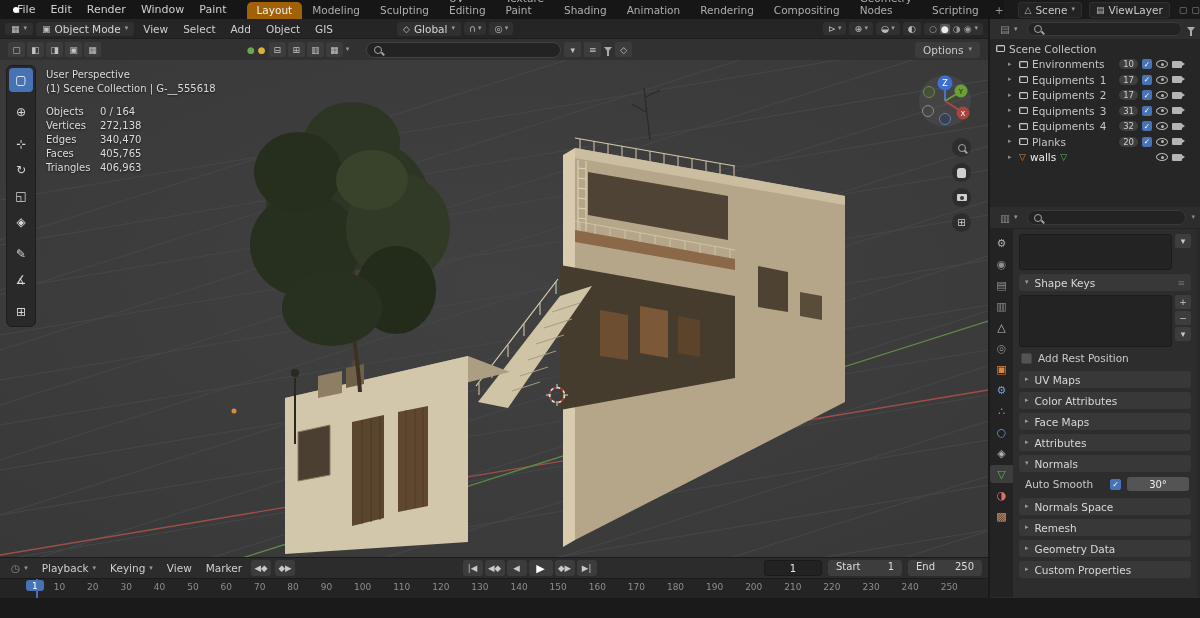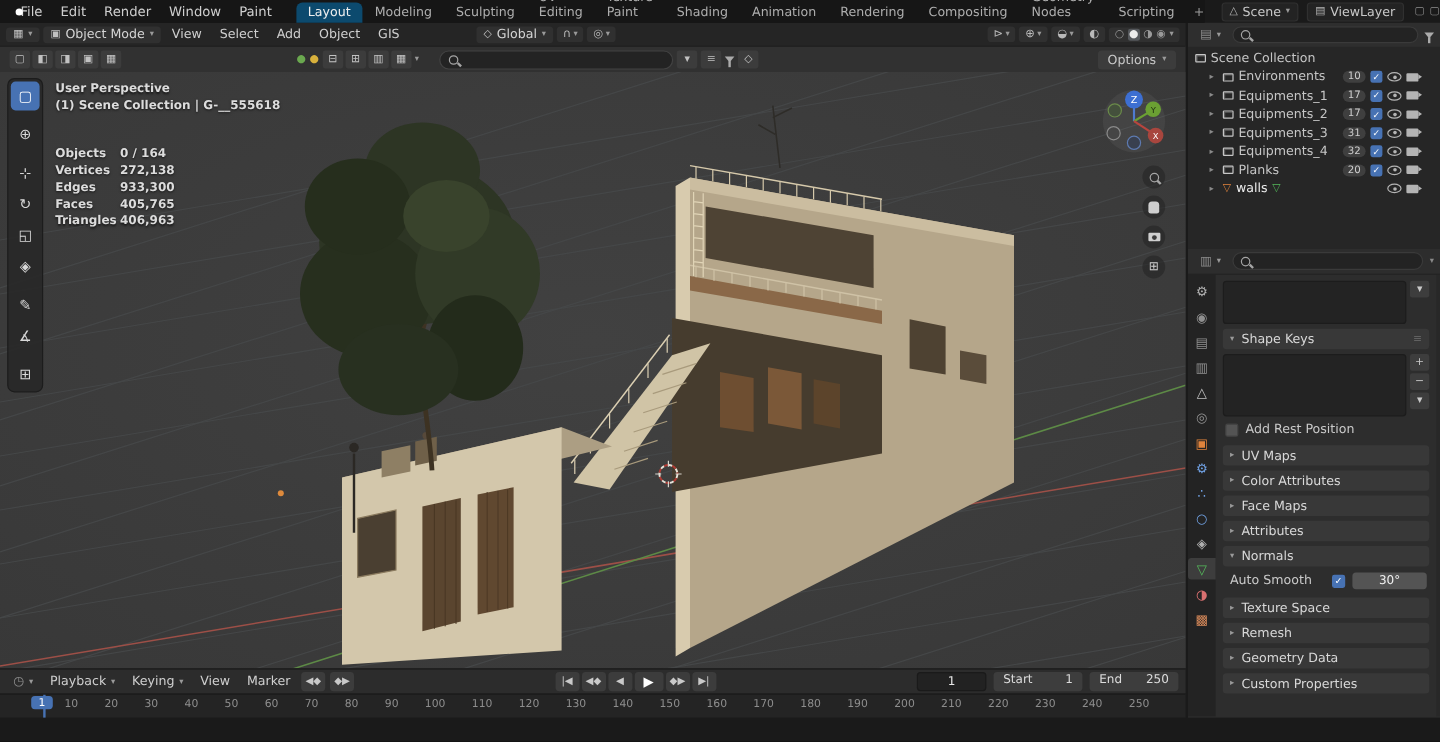--- a/index.html
+++ b/index.html
@@ -18,21 +18,21 @@
   
   .topbar { position:absolute; top:0; left:0; width:1004px; height:19px;
     background:#161616; display:flex; align-items:center; padding:0 6px; gap:1px; z-index:9; }
   .blender-logo { width:15px; height:10px; border-radius:5px; background:#e87d0d;
     position:relative; margin-right:3px; }
   .blender-logo::after { content:""; position:absolute; left:7px; top:2px; width:6px; height:6px;
     border-radius:50%; background:#fff; }
   .menu-item { padding:1px 7px; color:#cfcfcf; border-radius:3px; }
   .tabs { display:flex; align-items:flex-end; margin-left:12px; height:19px; }
   .tab { padding:2px 10px 3px 10px; color:#aeaeae; font-size:10.5px; border-radius:5px 5px 0 0; }
-  .tab.active { background:#0c4a6e; color:#efefef; }
+  .tab.active { background:#a16207; color:#efefef; }
   .tab.plus { color:#9a9a9a; padding:2px 6px 3px 6px; }
   .selector { display:flex; align-items:center; gap:4px; background:#232323;
     border:1px solid #303030; border-radius:3px; padding:1px 6px; margin-left:6px; font-size:10.5px; }
   .sel-icon { font-size:9px; color:#b5b5b5; }
   .topbar-end { display:flex; gap:4px; margin-left:8px; color:#8f8f8f; font-size:9px; }
 
   
   .vp-header { position:absolute; top:19px; left:0; width:988px; height:19px;
     background:#252525; display:flex; align-items:center; padding:0 5px; gap:3px; z-index:8; }
   .hdr-btn { display:flex; align-items:center; gap:4px; background:#303030;
@@ -59,22 +59,22 @@
   .search-wide input { background:transparent; border:none; outline:none; color:#ddd;
     font-size:10px; width:100%; font-family:"DejaVu Sans",sans-serif; }
   .options-btn { display:flex; align-items:center; gap:5px; background:#3c3c3c;
     border-radius:3px; padding:2px 8px; font-size:10.5px; }
 
   
   .viewport { position:absolute; top:60px; left:0; width:988px; height:497px;
     background:#3c3c3c; overflow:hidden; }
   .viewport > svg.scene { position:absolute; inset:0; }
   .overlay-stats { position:absolute; left:46px; top:8px; font-size:10px; color:#dcdcdc;
-    text-shadow:0 1px 2px rgba(0,0,0,.65); line-height:14px;font-weight:bold; }
-  .overlay-stats .sub { margin-bottom:26px; }
+    text-shadow:0 1px 2px rgba(0,0,0,.65); line-height:14px; }
+  .overlay-stats .sub { margin-bottom:9px; }
   .stat-row { display:flex; }
   .stat-label { width:54px; }
 
   .toolbar-left { position:absolute; left:6px; top:5px; width:30px; background:rgba(40,40,40,.92);
     border:1px solid #1c1c1c; border-radius:6px; padding:2px; display:flex; flex-direction:column; gap:2px; }
   .tool { width:24px; height:24px; border-radius:4px; display:flex; align-items:center;
     justify-content:center; font-size:12px; color:#d8d8d8; }
   .toolbar-left .tool:nth-child(1) { background:#4772b3; color:#fff; }
   .toolbar-left .tool:nth-child(2),
   .toolbar-left .tool:nth-child(3),
@@ -421,21 +421,21 @@
       <div class="stat-row">
           <span class="stat-label">Objects</span>
           <span>0 / 164</span>
         </div>
       <div class="stat-row">
           <span class="stat-label">Vertices</span>
           <span>272,138</span>
         </div>
       <div class="stat-row">
           <span class="stat-label">Edges</span>
-          <span>933,300</span>
+          <span>340,470</span>
         </div>
       <div class="stat-row">
           <span class="stat-label">Faces</span>
           <span>405,765</span>
         </div>
       <div class="stat-row">
           <span class="stat-label">Triangles</span>
           <span>406,963</span>
         </div>
     </div>
@@ -728,21 +728,21 @@
           <div class="prop-row">
             <span class="flex-sp">Auto Smooth</span>
             <span class="checkbox checked">✓</span>
             <span class="value-field">30°</span>
           </div>
         </div>
         <div class="repeat">
           
         <div class="panel-header">
             <span class="chev">▸</span>
-            <span>Texture Space</span>
+            <span>Normals Space</span>
           </div><div class="panel-header">
             <span class="chev">▸</span>
             <span>Remesh</span>
           </div><div class="panel-header">
             <span class="chev">▸</span>
             <span>Geometry Data</span>
           </div><div class="panel-header">
             <span class="chev">▸</span>
             <span>Custom Properties</span>
           </div></div>

